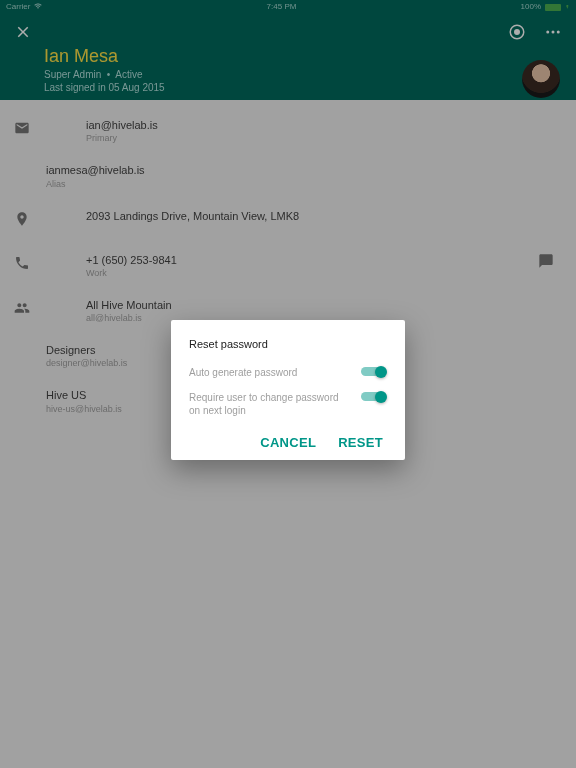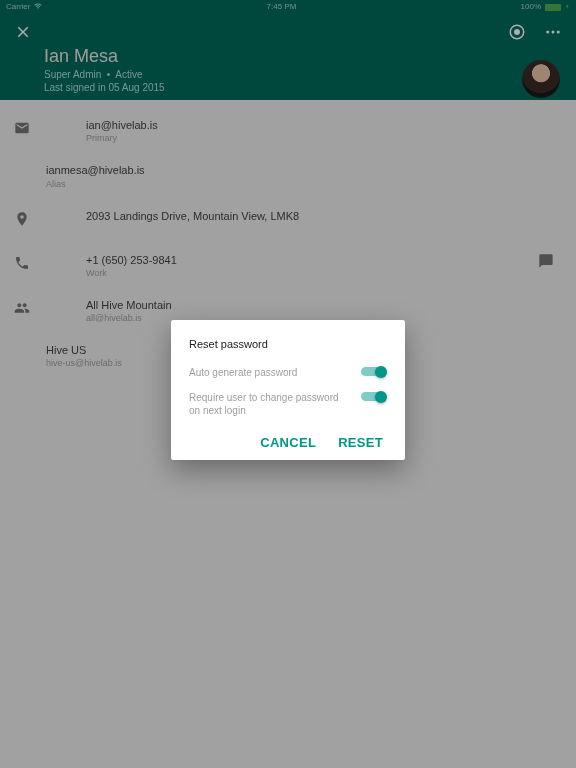--- a/index.html
+++ b/index.html
@@ -9,21 +9,21 @@
     .status-left { display: flex; gap: 4px; align-items: center; }
     .status-right { display: flex; gap: 4px; align-items: flex-end; }
     .battery-text { color: #a5d6cf; }
     .battery-icon { width: 16px; height: 7px; background: #4caf50; border-radius: 1px; }
     
     .header { height: 88px; background: #00695c; padding: 8px 14px 10px 14px; position: relative; }
     .header-top { display: flex; justify-content: space-between; align-items: center; height: 24px; }
     .close-icon { width: 18px; height: 18px; color: #fff; cursor: pointer; }
     .header-actions { display: flex; gap: 18px; align-items: center; }
     .action-icon { width: 18px; height: 18px; color: #fff; cursor: pointer; }
-    .user-name { color: #e5e5e5; font-size: 18px; font-weight: 400; margin-top: 2px; margin-left: 30px; }
+    .user-name { color: #fde047; font-size: 18px; font-weight: 400; margin-top: 2px; margin-left: 30px; }
     .user-meta { color: #b2dfdb; font-size: 10px; margin-left: 30px; margin-top: 2px; }
     .user-lastsign { color: #b2dfdb; font-size: 10px; margin-left: 30px; margin-top: 2px; }
     .avatar { position: absolute; right: 16px; top: 48px; width: 38px; height: 38px; border-radius: 50%; background: radial-gradient(circle at 50% 35%, #e8c5a8 28%, #3a2a22 30% 62%, #1a1a1a 64%); }
     
     .content { padding: 12px 0 0 0; }
     .info-row { display: flex; align-items: flex-start; padding: 6px 18px 6px 14px; min-height: 36px; gap: 40px; }
     .info-icon { width: 20px; flex-shrink: 0; color: #757575; margin-top: 2px; }
     .info-text { margin-left: 12px; flex: 1; }
     .info-primary { font-size: 11px; color: #424242; line-height: 1.3; }
     .info-secondary { font-size: 9px; color: #9e9e9e; margin-top: 1px; }
@@ -155,20 +155,26 @@
           <path d="M16 11c1.66 0 3-1.34 3-3s-1.34-3-3-3-3 1.34-3 3 1.34 3 3 3zm-8 0c1.66 0 3-1.34 3-3S9.66 5 8 5 5 6.34 5 8s1.34 3 3 3zm0 2c-2.33 0-7 1.17-7 3.5V19h14v-2.5C15 14.17 10.33 13 8 13zm8 0c-.29 0-.62.02-.97.05 1.16.84 1.97 1.97 1.97 3.45V19h6v-2.5c0-2.33-4.67-3.5-7-3.5z"></path>
         </svg>
     </span>
     <div class="info-text">
       <div class="info-primary">All Hive Mountain</div>
       <div class="info-secondary">all@hivelab.is</div>
     </div>
   </div>
   <div class="info-row indent-row spacer-row">
     <div class="info-text">
+      <div class="info-primary">Designers</div>
+      <div class="info-secondary">designer@hivelab.is</div>
+    </div>
+  </div>
+  <div class="info-row indent-row spacer-row">
+    <div class="info-text">
       <div class="info-primary">Hive US</div>
       <div class="info-secondary">hive-us@hivelab.is</div>
     </div>
   </div>
 </div>
 
 <div class="scrim">
   <div class="dialog">
     <div class="dialog-title">Reset password</div>
     <div class="dialog-row">

